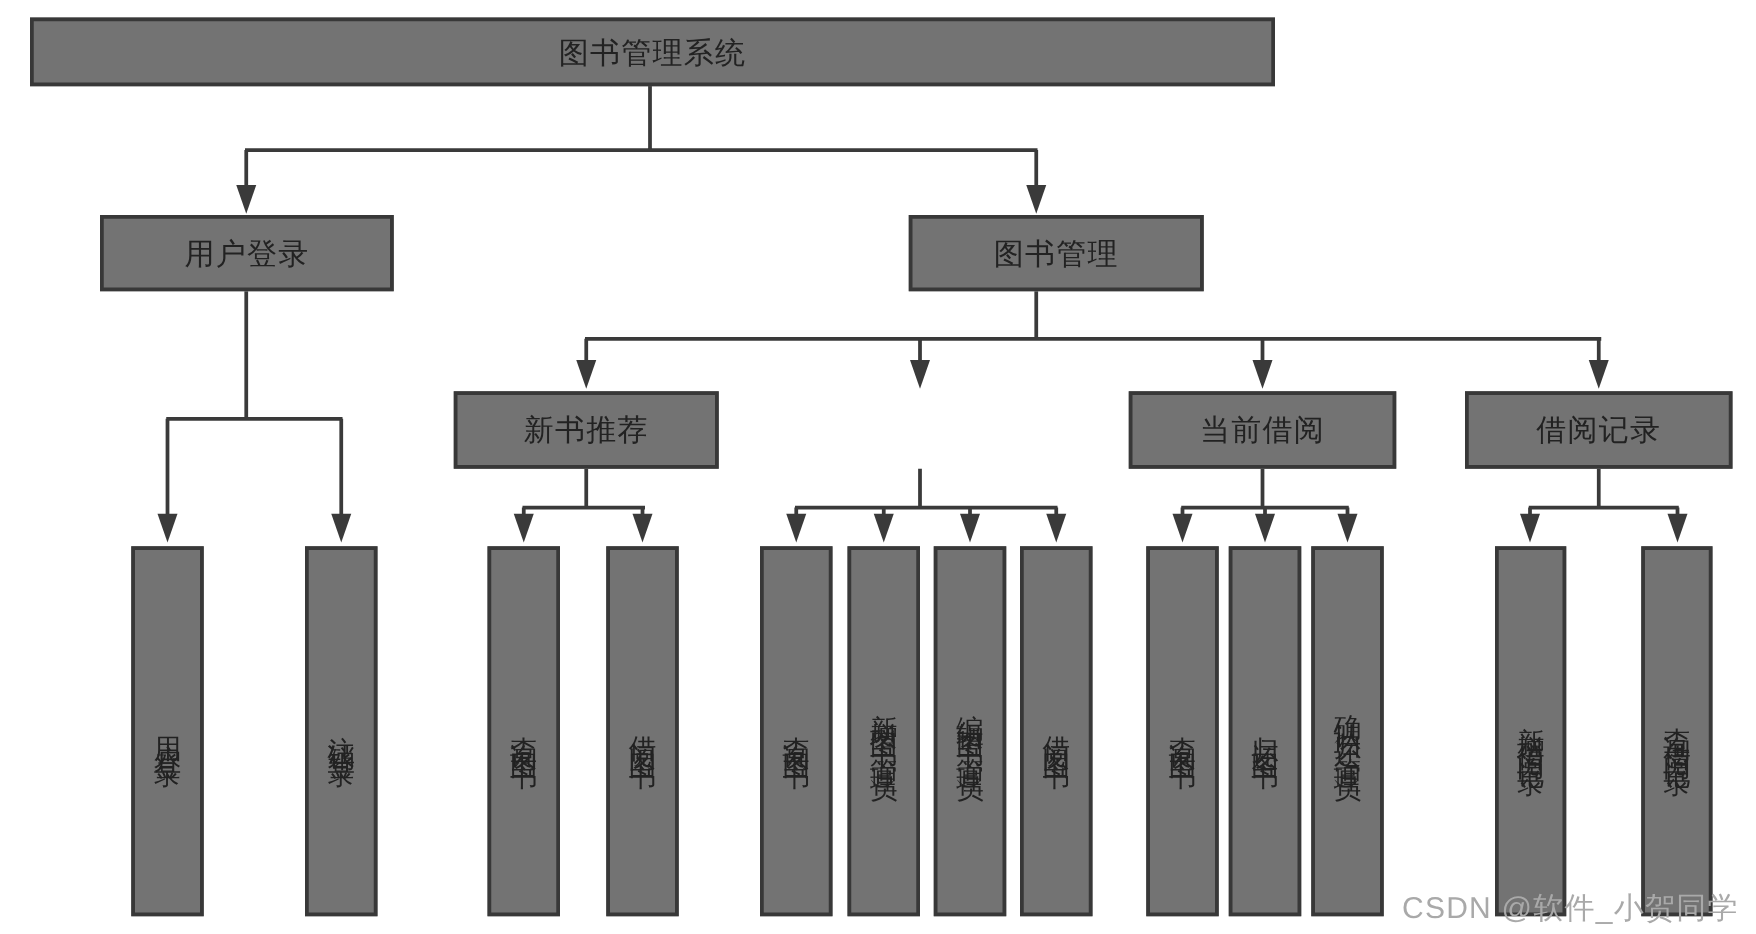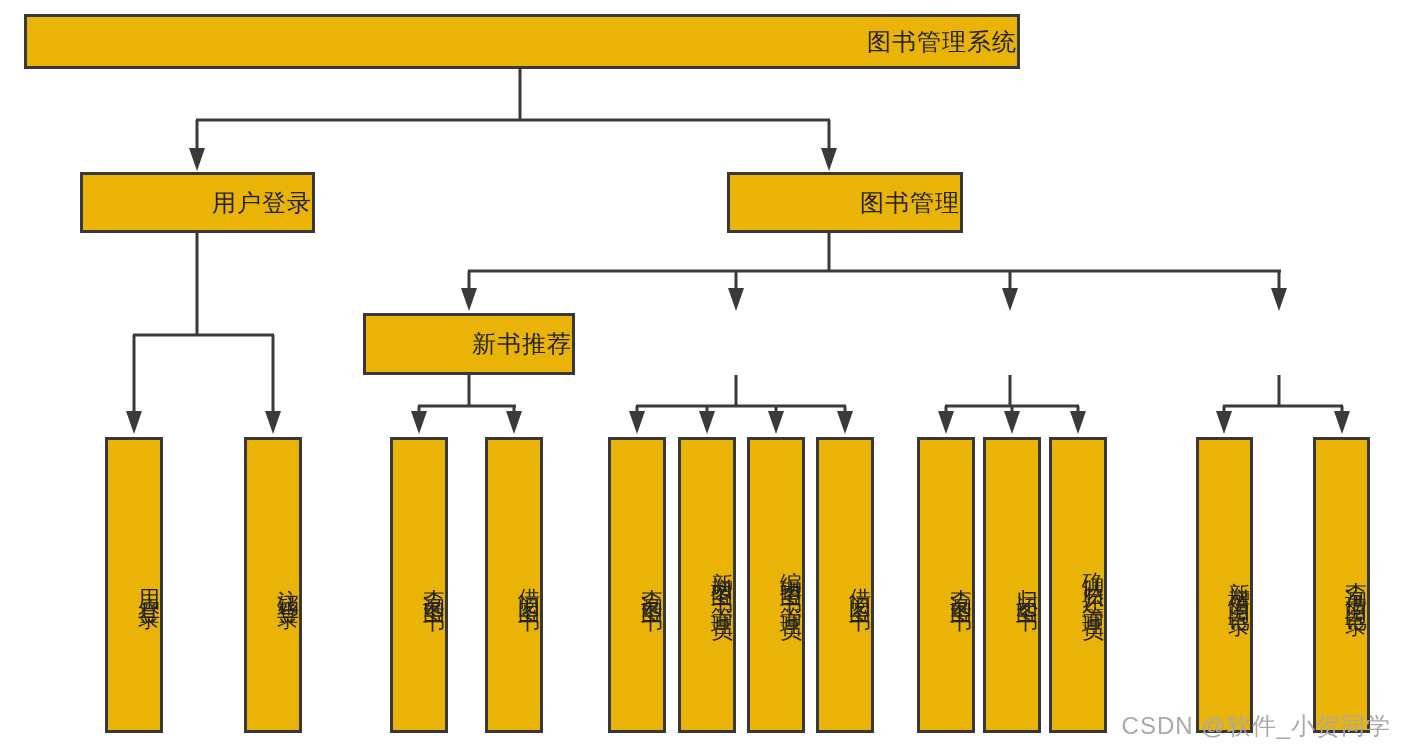--- a/index.html
+++ b/index.html
@@ -17,25 +17,25 @@
   }
   .connectors {
     position: absolute;
     left: 0;
     top: 0;
     z-index: 1;
   }
   .box {
     position: absolute;
     box-sizing: border-box;
-    background: #eab308;
+    background: #737373;
     border: 3px solid #383838;
     display: flex;
     align-items: center;
-    justify-content: flex-end;
+    justify-content: center;
     z-index: 2;
     color: #222222;
   }
   .box.h-node {
     font-size: 24px;
     letter-spacing: 1px;
     white-space: nowrap;
   }
   .box.root-node {
     left: 24px;  top: 14px;  width: 996px; height: 55px;
@@ -122,20 +122,26 @@
   <div class="box h-node branch-node" style="left:80px; width:235px;">
     <span>用户登录</span>
   </div>
   <div class="box h-node branch-node" style="left:711px; width:236px;margin-left:16px;">
     <span>图书管理</span>
   </div>
 
   <div class="box h-node module-node" style="left:363px; width:212px;">
     <span>新书推荐</span>
   </div>
+  <div class="box h-node module-node" style="left:903px; width:214px;">
+    <span>当前借阅</span>
+  </div>
+  <div class="box h-node module-node" style="left:1172px; width:214px;">
+    <span>借阅记录</span>
+  </div>
 
   <div class="box leaf-node" style="left:105px;">
     <span class="v-label">用户登录</span>
   </div>
   <div class="box leaf-node" style="left:244px;">
     <span class="v-label">注销登录</span>
   </div>
   <div class="box leaf-node" style="left:390px;">
     <span class="v-label">查询图书</span>
   </div>

